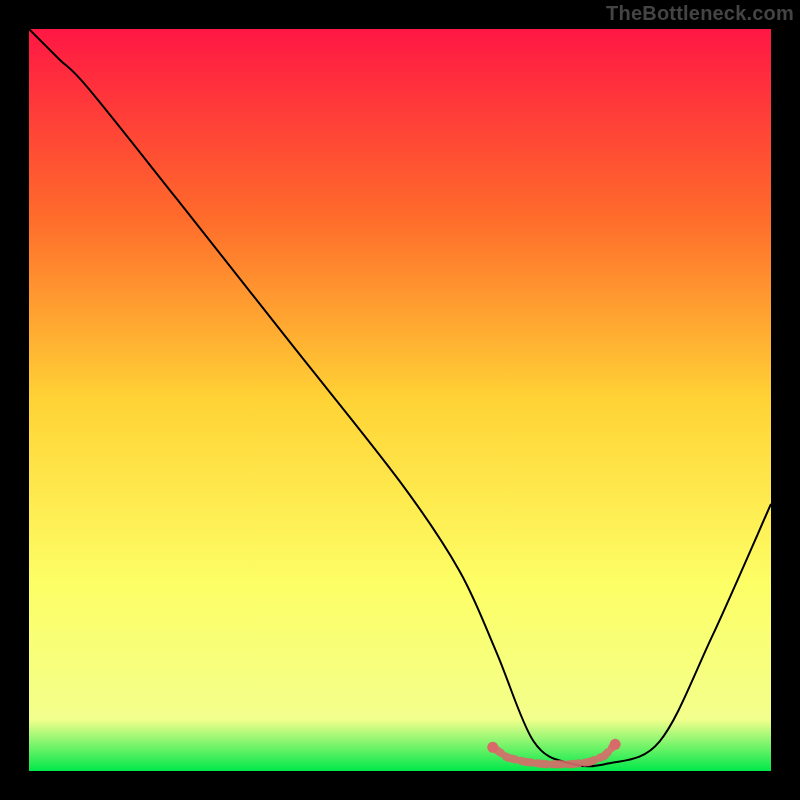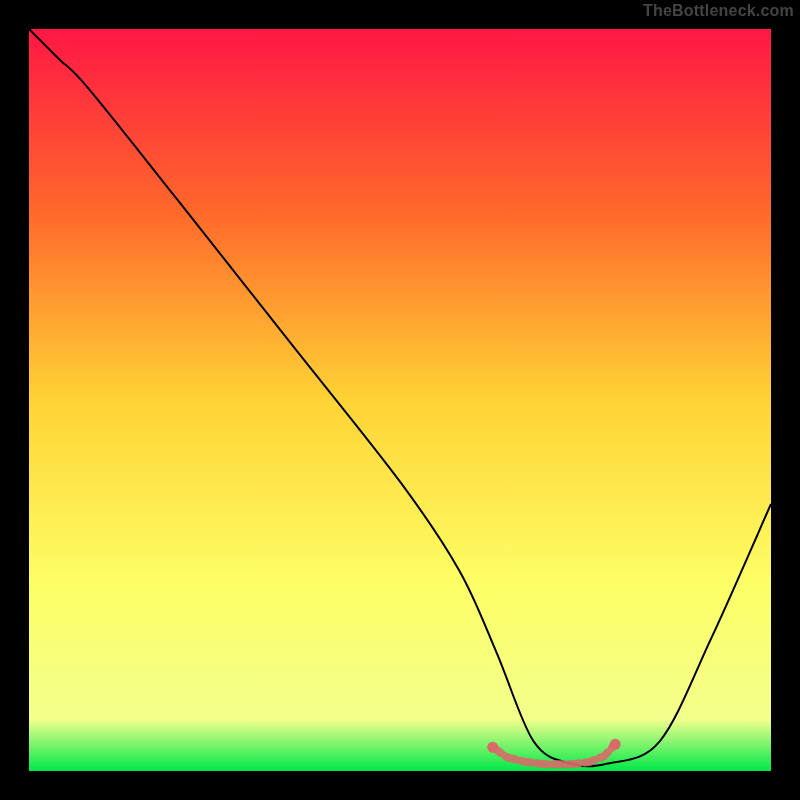--- a/index.html
+++ b/index.html
@@ -13,21 +13,21 @@
   .frame {
     position: relative;
     width: 800px;
     height: 800px;
     background: #000;
   }
   .watermark {
     position: absolute;
     top: 2px;
     right: 6px;
-    font-size: 16px;
+    font-size: 20px;
     font-weight: bold;
     color: #444;
     letter-spacing: 0.2px;
     user-select: none;
   }
   .plot {
     position: absolute;
     left: 29px;
     top: 29px;
     width: 742px;

